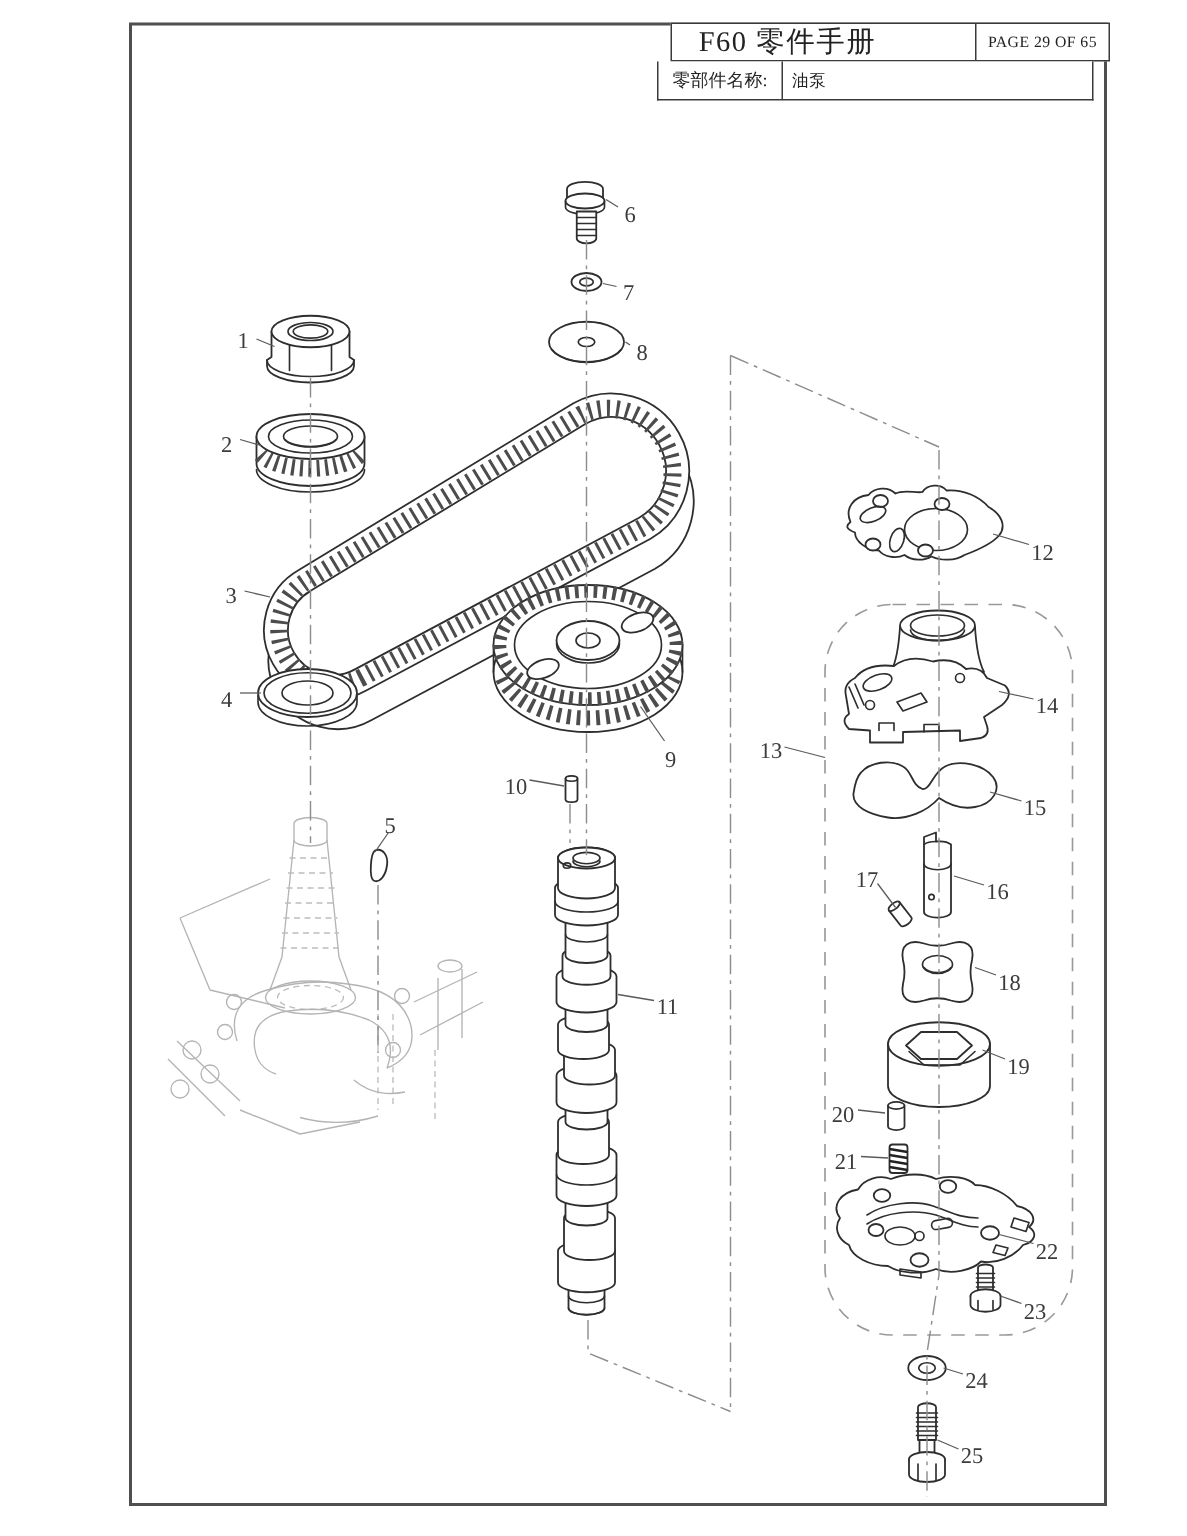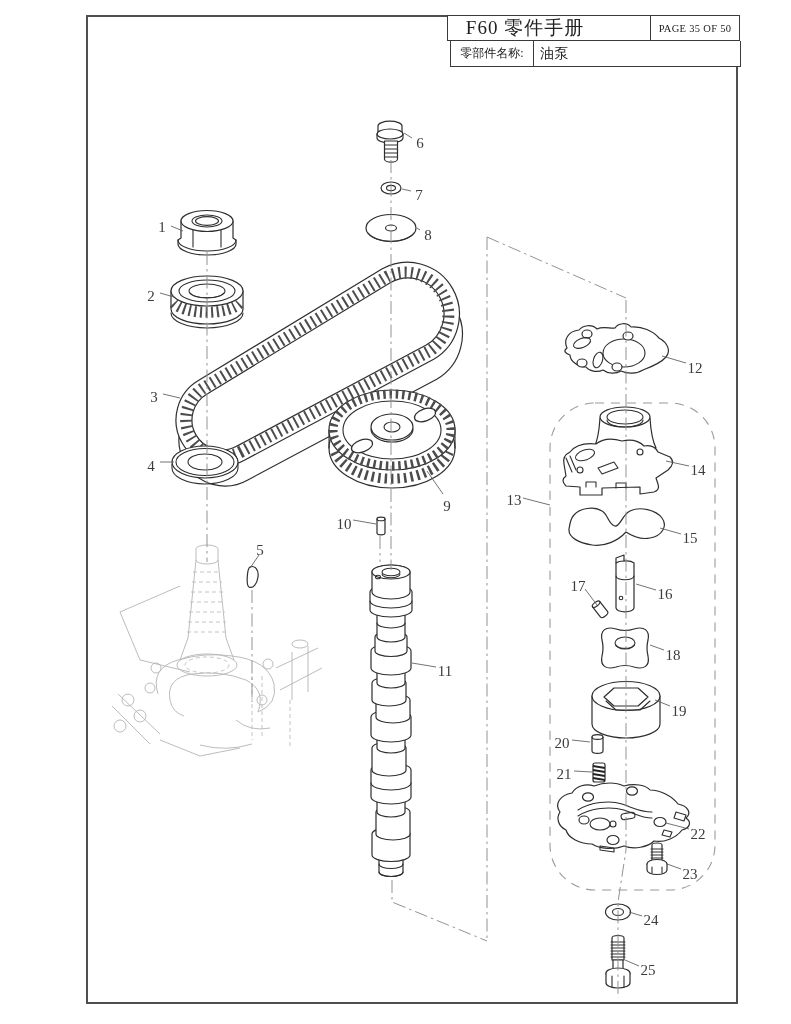--- a/index.html
+++ b/index.html
@@ -7,46 +7,46 @@
         font-family:"Liberation Serif", serif;color:#222;}
   #border-frame{position:absolute;left:86px;top:15px;width:652px;height:989px;
         border:2px solid #4f4f4f;box-sizing:border-box;}
   
   #hdr-row1{position:absolute;left:447px;top:15px;width:293px;height:26px;display:flex;
         border:1.5px solid #3a3a3a;box-sizing:border-box;background:#fff;gap:48px;}
   #hdr-title{flex:1;display:flex;align-items:center;justify-content:center;
         font-size:19px;letter-spacing:1px;}
   #hdr-page{width:88px;border-left:1.5px solid #3a3a3a;display:flex;align-items:center;
         justify-content:center;font-size:10.5px;letter-spacing:.3px;}
-  .hdr-row{position:absolute;left:450px;width:291px;height:26px;display:flex;
+  .hdr-row{position:absolute;left:438px;width:291px;height:26px;display:flex;
         border:1.2px solid #3a3a3a;border-top:none;box-sizing:border-box;background:#fff;}
   #hdr-row2{top:41px;} #hdr-row3{top:66px;height:25px;}
   .hdr-lbl{width:82px;border-right:1.2px solid #3a3a3a;display:flex;align-items:center;
         justify-content:center;font-size:12px;}
-  .hdr-val{flex:1;display:flex;align-items:center;padding-left:6px;font-size:14px;letter-spacing:.5px;}
+  .hdr-val{flex:1;display:flex;align-items:center;padding-left:6px;font-size:11px;letter-spacing:.5px;}
   svg{position:absolute;left:0;top:0;}
   .p{stroke:#2e2e2e;stroke-width:1.2;fill:#fff;stroke-linejoin:round;stroke-linecap:round;}
   .pn{stroke:#2e2e2e;stroke-width:1.1;fill:none;stroke-linejoin:round;stroke-linecap:round;}
   .sk{stroke:#b4b4b4;stroke-width:.9;fill:none;stroke-linejoin:round;}
   .skd{stroke:#bdbdbd;stroke-width:.9;fill:none;stroke-dasharray:4 3;}
   .cl{stroke:#8d8d8d;stroke-width:.95;fill:none;stroke-dasharray:13 4 2.5 4;}
   .dash{stroke:#9a9a9a;stroke-width:1.1;fill:none;stroke-dasharray:9 7;}
   .teeth{stroke:#4c4c4c;fill:none;}
   .ld{stroke:#5a5a5a;stroke-width:.85;}
   text.lbl{font-family:"Liberation Serif",serif;font-size:15px;fill:#3c3c3c;text-anchor:middle;}
 </style>
 </head>
 <body>
 
 <div id="page">
   <div id="border-frame"></div>
 
   <div id="hdr-row1">
     <div id="hdr-title">F60 零件手册</div>
-    <div id="hdr-page">PAGE 35 OF 50</div>
+    <div id="hdr-page">PAGE 29 OF 65</div>
   </div>
   <div id="hdr-row2" class="hdr-row">
     <div class="hdr-lbl">零部件名称:</div>
     <div class="hdr-val">油泵</div>
   </div>
 
   <svg width="791" height="1024" viewBox="0 0 791 1024">
 
     <g>
       <path class="sk" d="M196 560 V549 A11 4 0 0 1 218 549 V560"></path>

